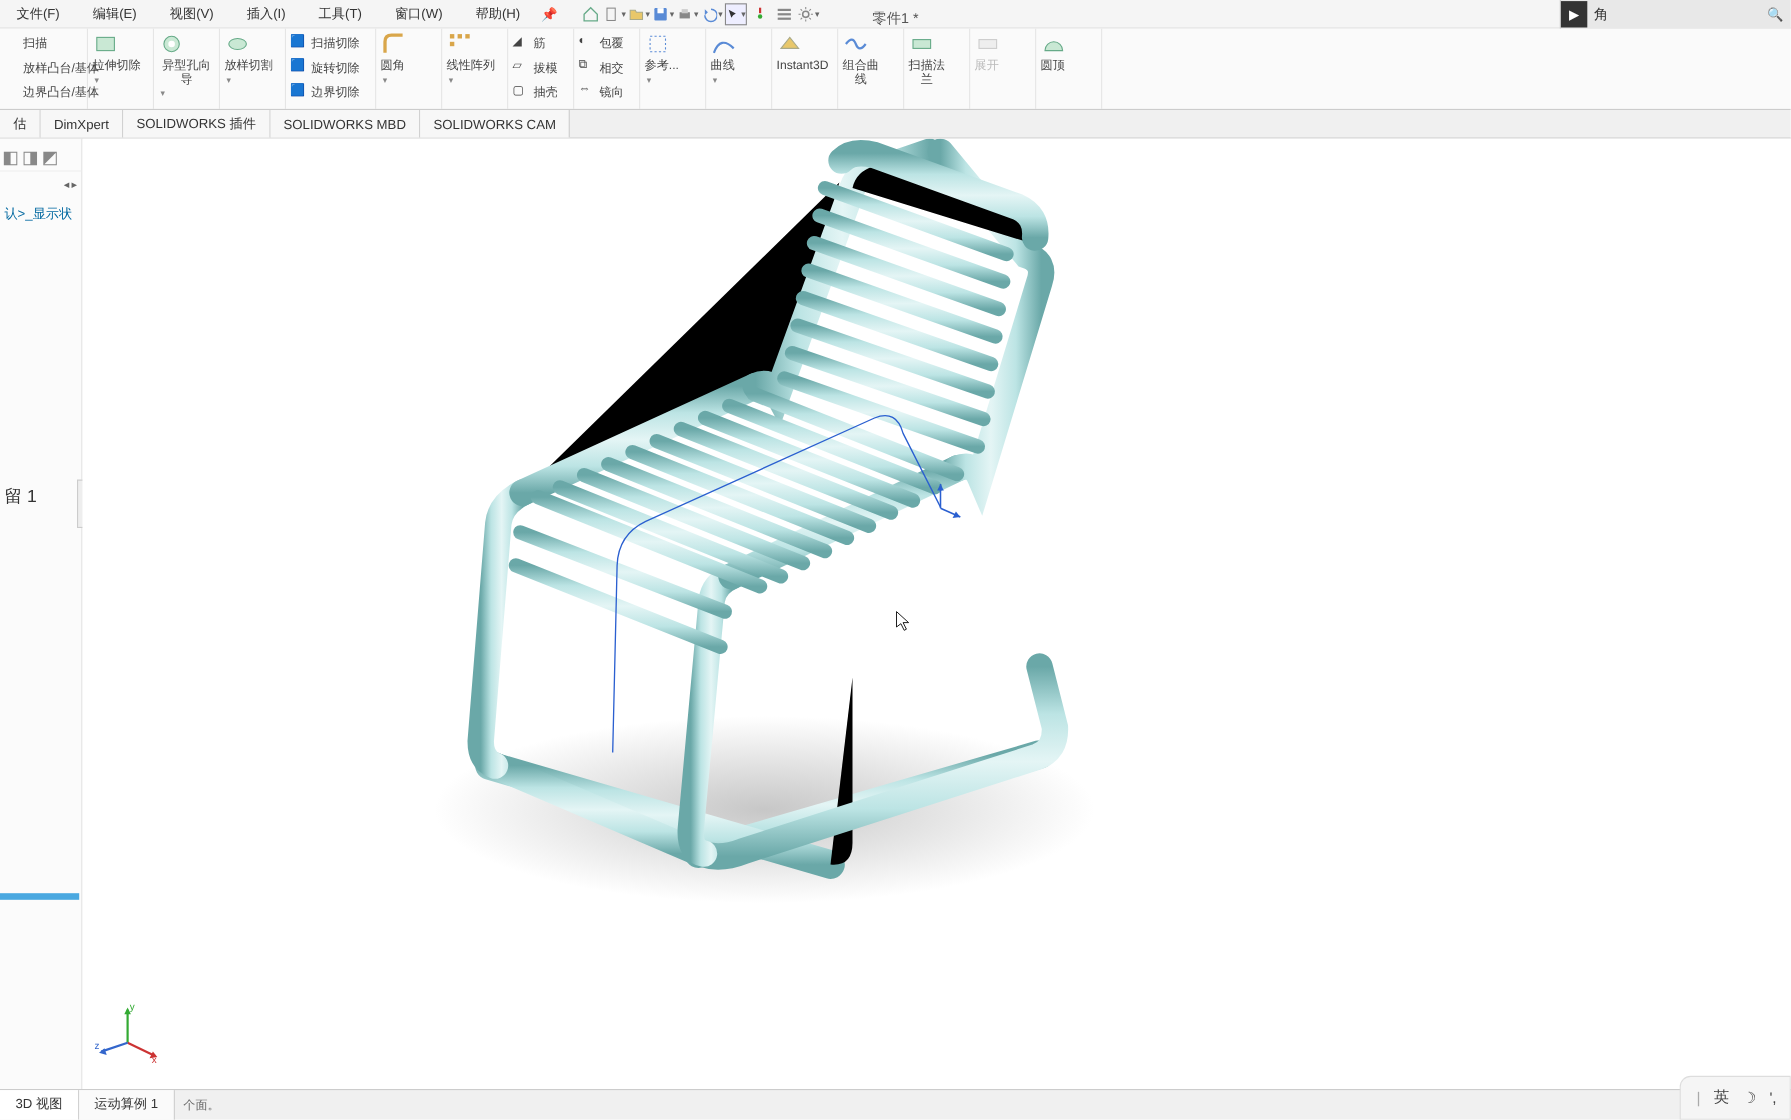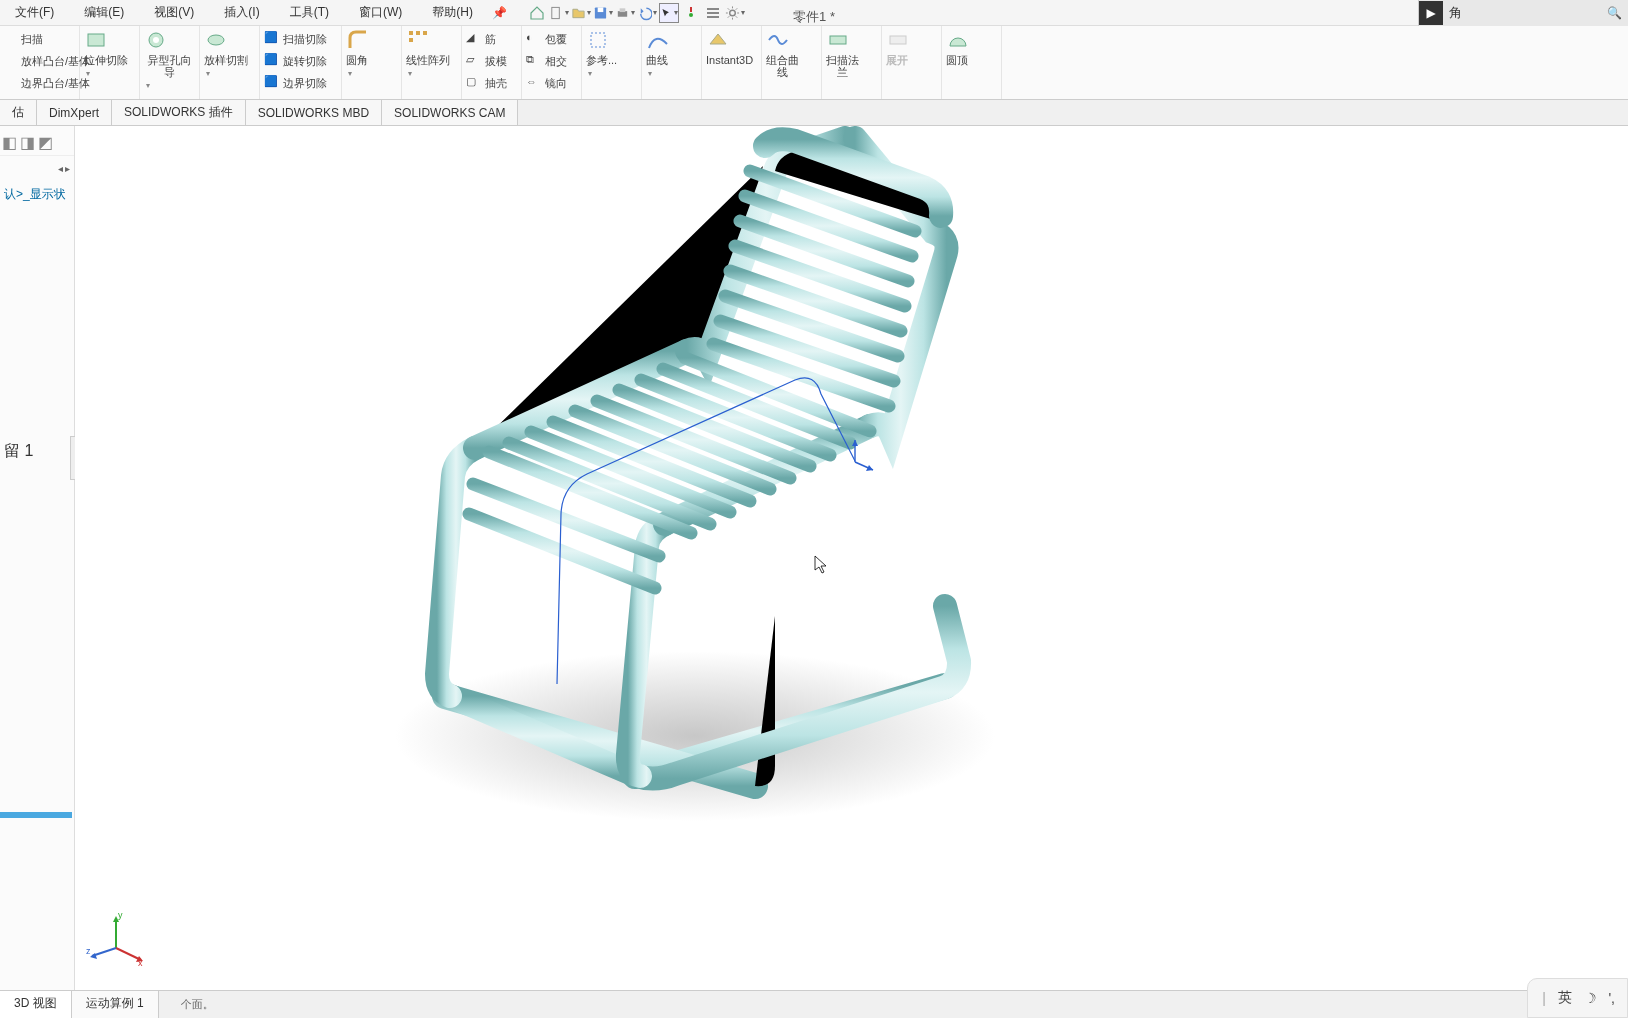--- a/index.html
+++ b/index.html
@@ -18,21 +18,21 @@
 .menubar .search-panel .sicon { width: 24px; height: 24px; background: #333; color: #fff; display: flex; align-items: center; justify-content: center; font-size: 12px; }
 .menubar .search-panel input { border: none; background: transparent; font-size: 13px; padding: 2px 6px; width: 140px; outline: none; color: #333; }
 .menubar .search-panel .mag { margin-left: auto; margin-right: 6px; color: #555; }
 
 
 .ribbon { height: 74px; background: #fafafa; border-bottom: 1px solid #ccc; display: flex; font-size: 11px; }
 .ribbon .col { display: flex; flex-direction: column; align-items: flex-start; justify-content: flex-start; padding: 2px 4px; border-right: 1px solid #e5e5e5; }
 .ribbon .col.big { width: 60px; }
 .ribbon .col .row { display: flex; align-items: center; gap: 3px; height: 22px; color: #444; cursor: pointer; white-space: nowrap; }
 .ribbon .col .lab { text-align: center; color: #444; margin-top: 2px; line-height: 12px; }
-.ribbon .col .lab.disabled { color: #bbb; font-weight: bold; }
+.ribbon .col .lab.disabled { color: #bbb; }
 .ribbon .ic { width: 16px; height: 16px; display: inline-block; }
 .ribbon .ic.big { width: 24px; height: 24px; }
 .ribbon .dd-small::after { content: "▾"; font-size: 8px; color: #888; margin-left: 2px; }
 
 
 .tabs-row { height: 26px; background: #f0f0f0; border-bottom: 1px solid #ccc; display: flex; align-items: stretch; font-size: 12px; }
 .tabs-row .tab { padding: 4px 12px; border-right: 1px solid #ccc; cursor: pointer; color: #333; background: #f7f7f7; display: flex; align-items: center; }
 
 
 .viewport { position: absolute; left: 75px; top: 126px; right: 0; bottom: 28px; background: #fff; overflow: hidden; }
@@ -444,21 +444,21 @@
   <path d="M57 53 l-7 1 l3 -6z" fill="#c33"></path>
   <text x="52" y="58" font-size="9" fill="#c33">x</text>
   <line x1="30" y1="40" x2="6" y2="48" stroke="#36c" stroke-width="2"></line>
   <path d="M4 49 l7 2 l-2 -6z" fill="#36c"></path>
   <text x="0" y="46" font-size="9" fill="#36c">z</text>
 </svg>
 
 <div class="bottom-tabs">
   <div class="btab active">3D 视图</div>
   <div class="btab">运动算例 1</div>
-  <div style="margin-left:22px;align-self:center;font-size:11px;color:#666">个面。</div>
+  <div style="margin-left:8px;align-self:center;font-size:11px;color:#666">个面。</div>
 </div>
 
 <div class="ime">
   <span style="color:#aaa">|</span>
   <span>英</span>
   <span>☽</span>
   <span style="letter-spacing:-2px">' ,</span>
 </div>
 
 </body></html>

